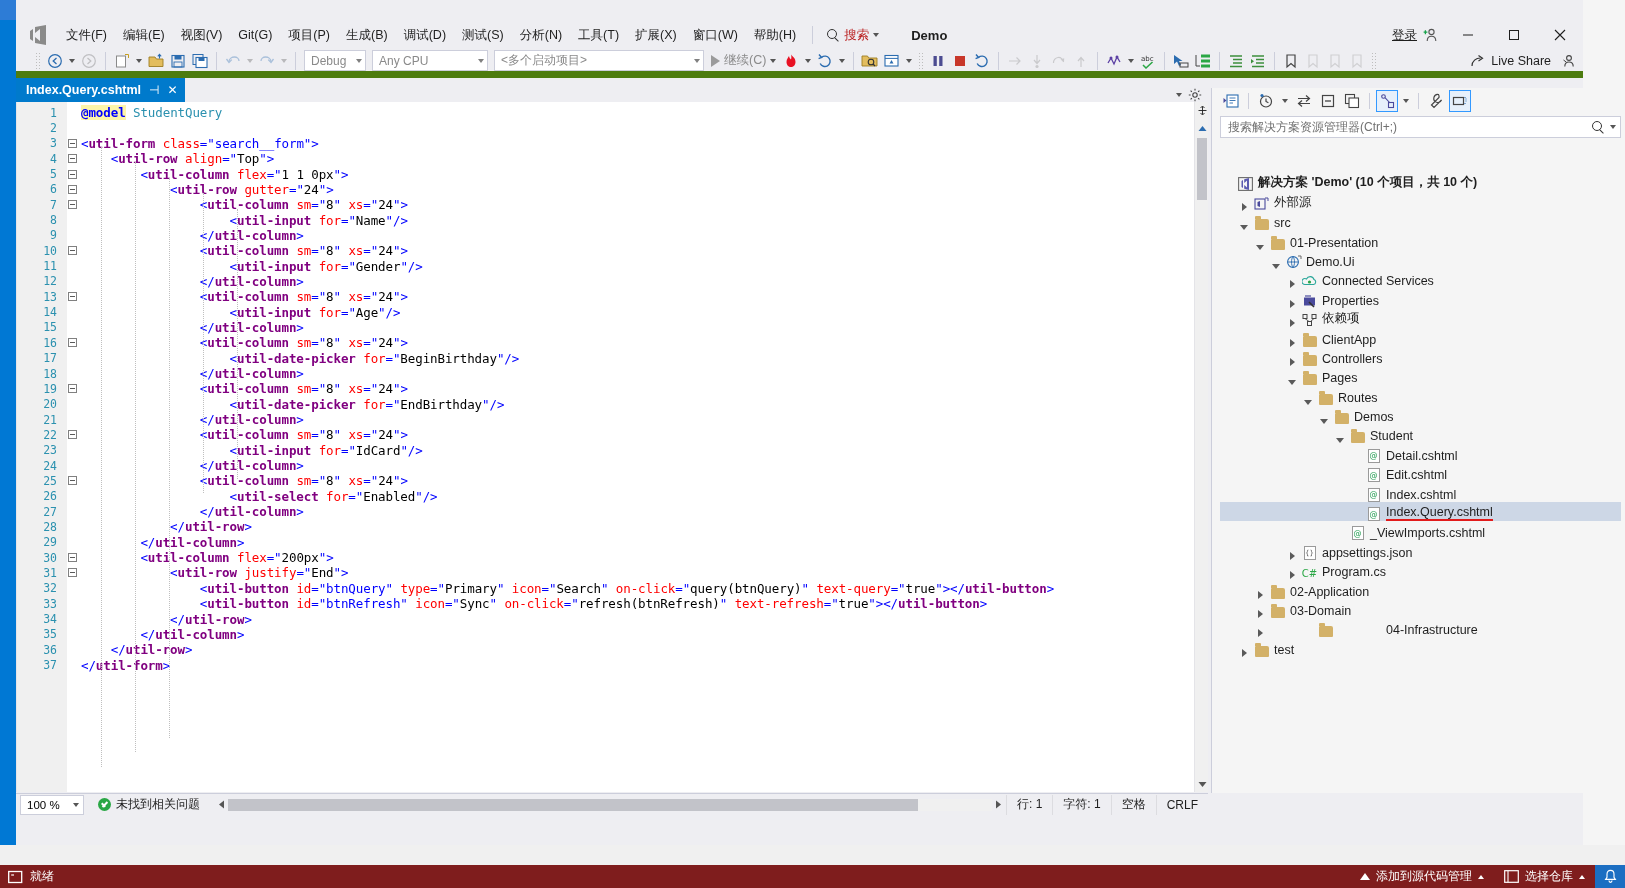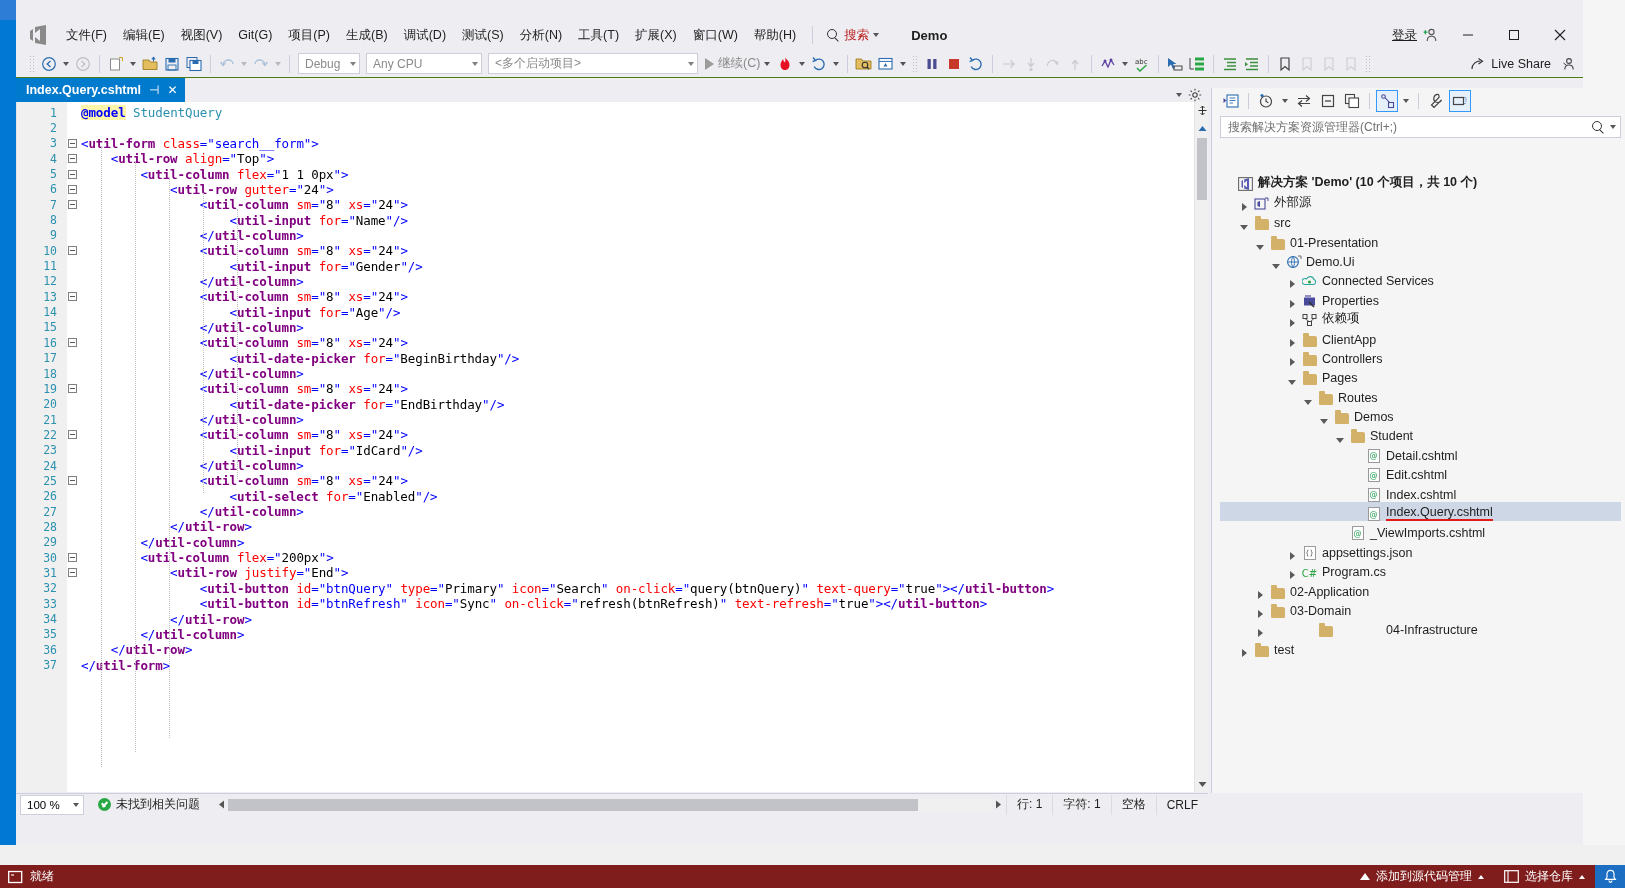--- a/index.html
+++ b/index.html
@@ -38,22 +38,22 @@
 
   .titlebar-right { position: absolute; right: 0; top: 20px; height: 30px; display: flex; align-items: center; }
   .signin { display:flex; align-items:center; gap:6px; font-size:12.5px; color:#1e1e1e; padding: 0 6px; }
   .signin-underline { text-decoration: underline; margin-left: 42px; }
   .person-add { position: relative; width: 16px; height: 16px; }
   .win-btn { width: 46px; height: 30px; display:flex; align-items:center; justify-content:center; color:#1e1e1e; }
 
   
   .toolbar {
     position: absolute; left: 16px; top: 50px; right: 0; height: 28px;
-    background: #eeeef2; display: flex; align-items: center; padding-left: 10px;
-    border-bottom: 1px solid #4d7c0f;
+    background: #eeeef2; display: flex; align-items: center; padding-left: 16px;
+    border-bottom: 7px solid #4d7c0f;
   }
   .tb-grip { width: 6px; height: 18px; margin: 0 3px;
     background-image: radial-gradient(#b4b4b4 40%, transparent 41%);
     background-size: 3px 3px; opacity: .85; }
   .tb-btn { width: 22px; height: 22px; display:flex; align-items:center; justify-content:center; color:#3a3a3a; }
   .tb-btn.disabled { opacity: .35; }
   .tb-sep { width:1px; height:18px; background:#cccedb; margin:0 5px; }
   .tb-combo {
     height: 21px; min-width: 62px; border: 1px solid #cccedb; background: #fff;
     display: flex; align-items: center; justify-content: space-between;

